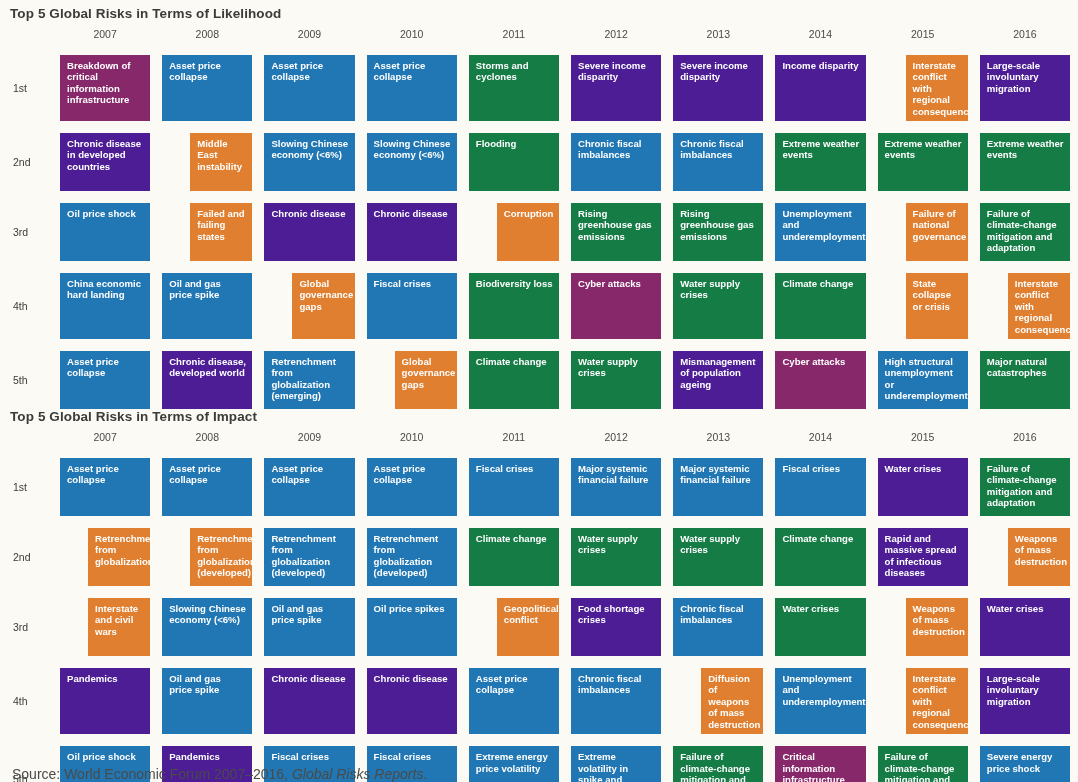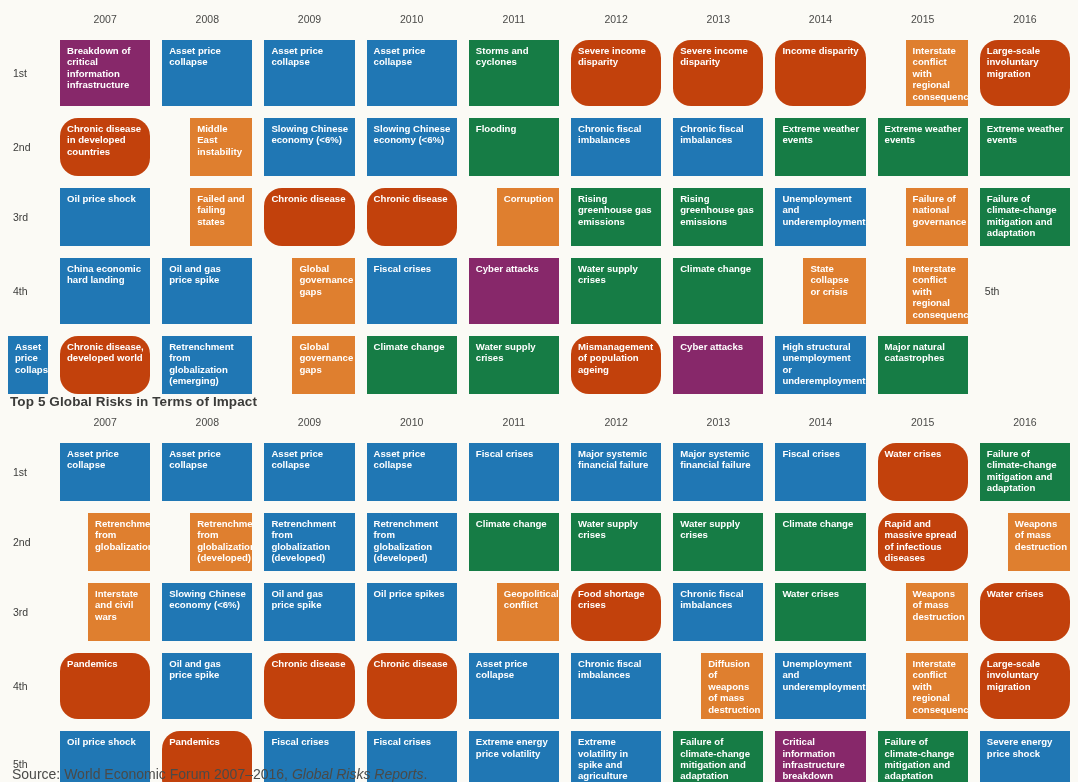--- a/index.html
+++ b/index.html
@@ -68,21 +68,21 @@
     padding: 5px 6px 4px 7px;
     box-sizing: border-box;
     overflow: hidden;
     min-height: 58px;
   }
 
   
   .c-economic      { background: #2077b4; }
   .c-environmental { background: #167c45; }
   .c-geopolitical  { background: #df7f2f; margin-left: 28px; }
-  .c-societal      { background: #c2410c; border-radius: 18px; }
+  .c-societal      { background: #4c1d95; }
   .c-technological { background: #87286a; }
 
   .legend {
     display: flex;
     justify-content: center;
     align-items: center;
     gap: 20px;
     margin-top: 16px;
   }
   .legend-item {
@@ -108,20 +108,21 @@
     left: 6px;
   }
   .source .ital { font-style: italic; }
 </style>
 </head>
 <body>
 
 <div class="figure">
 
   <div class="panel" style="padding-top:6px;">
+    <div class="panel-title">Top 5 Global Risks in Terms of Likelihood</div>
     <div class="grid" id="grid-0" style="margin-top:6px;">
         <div class="corner"></div>
         <div class="year-head">2007</div>
         <div class="year-head">2008</div>
         <div class="year-head">2009</div>
         <div class="year-head">2010</div>
         <div class="year-head">2011</div>
         <div class="year-head">2012</div>
         <div class="year-head">2013</div>
         <div class="year-head">2014</div>
@@ -158,20 +159,21 @@
         <div class="cell c-environmental">Rising greenhouse gas emissions</div>
         <div class="cell c-environmental">Rising greenhouse gas emissions</div>
         <div class="cell c-economic">Unemployment and underemployment</div>
         <div class="cell c-geopolitical">Failure of national governance</div>
         <div class="cell c-environmental">Failure of climate-change mitigation and adaptation</div>
         <div class="rank">4th</div>
         <div class="cell c-economic">China economic hard landing</div>
         <div class="cell c-economic">Oil and gas price spike</div>
         <div class="cell c-geopolitical">Global governance gaps</div>
         <div class="cell c-economic">Fiscal crises</div>
+        <div class="cell c-environmental">Biodiversity loss</div>
         <div class="cell c-technological">Cyber attacks</div>
         <div class="cell c-environmental">Water supply crises</div>
         <div class="cell c-environmental">Climate change</div>
         <div class="cell c-geopolitical">State collapse or crisis</div>
         <div class="cell c-geopolitical">Interstate conflict with regional consequences</div>
         <div class="rank">5th</div>
         <div class="cell c-economic">Asset price collapse</div>
         <div class="cell c-societal">Chronic disease, developed world</div>
         <div class="cell c-economic">Retrenchment from globalization (emerging)</div>
         <div class="cell c-geopolitical">Global governance gaps</div>

